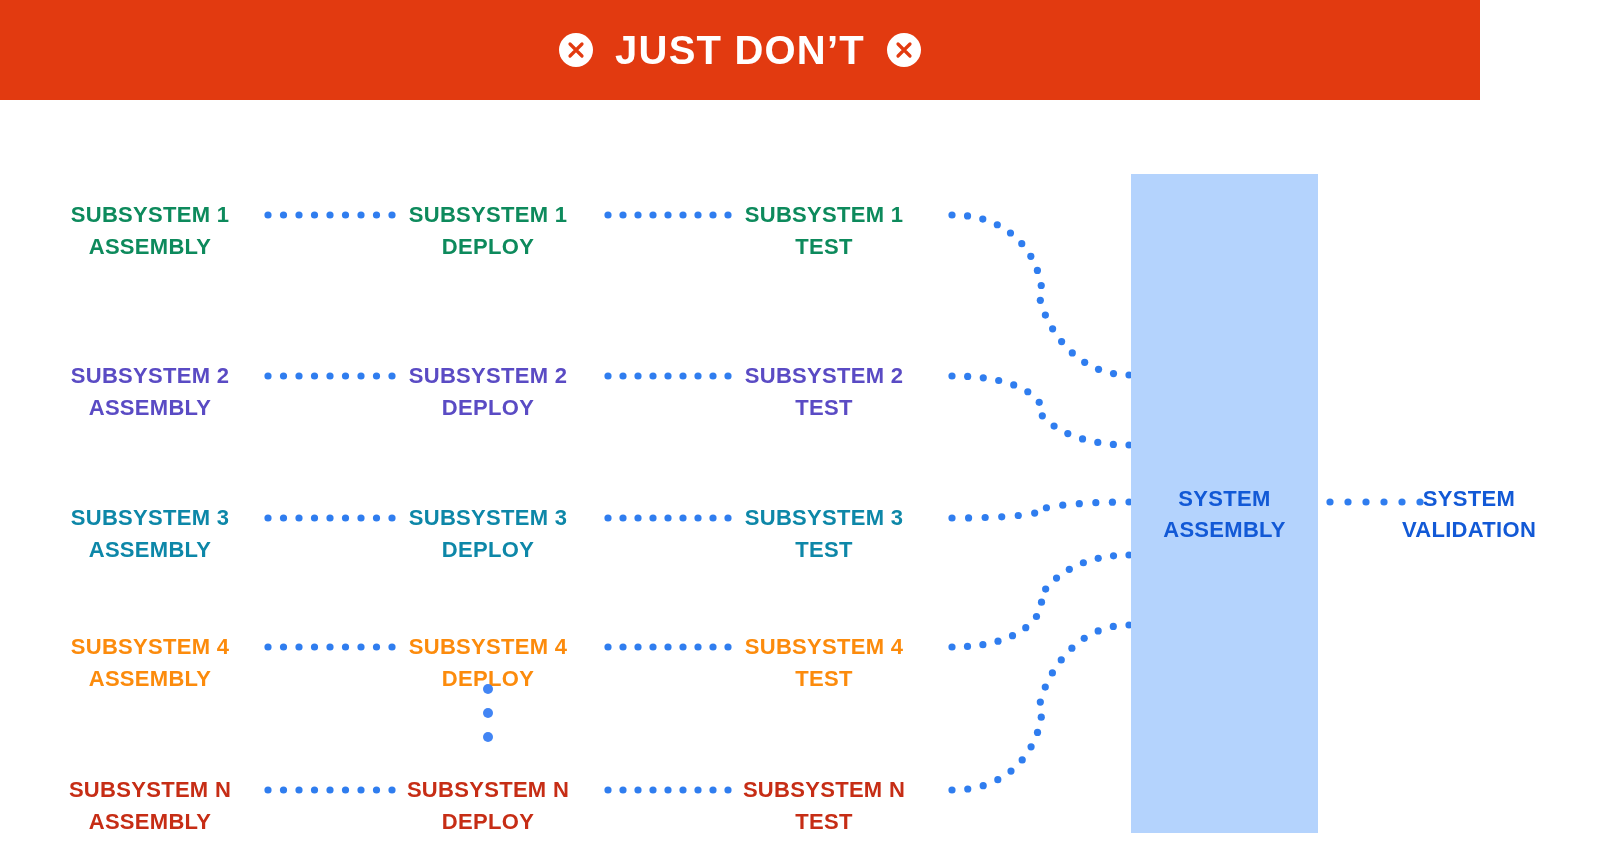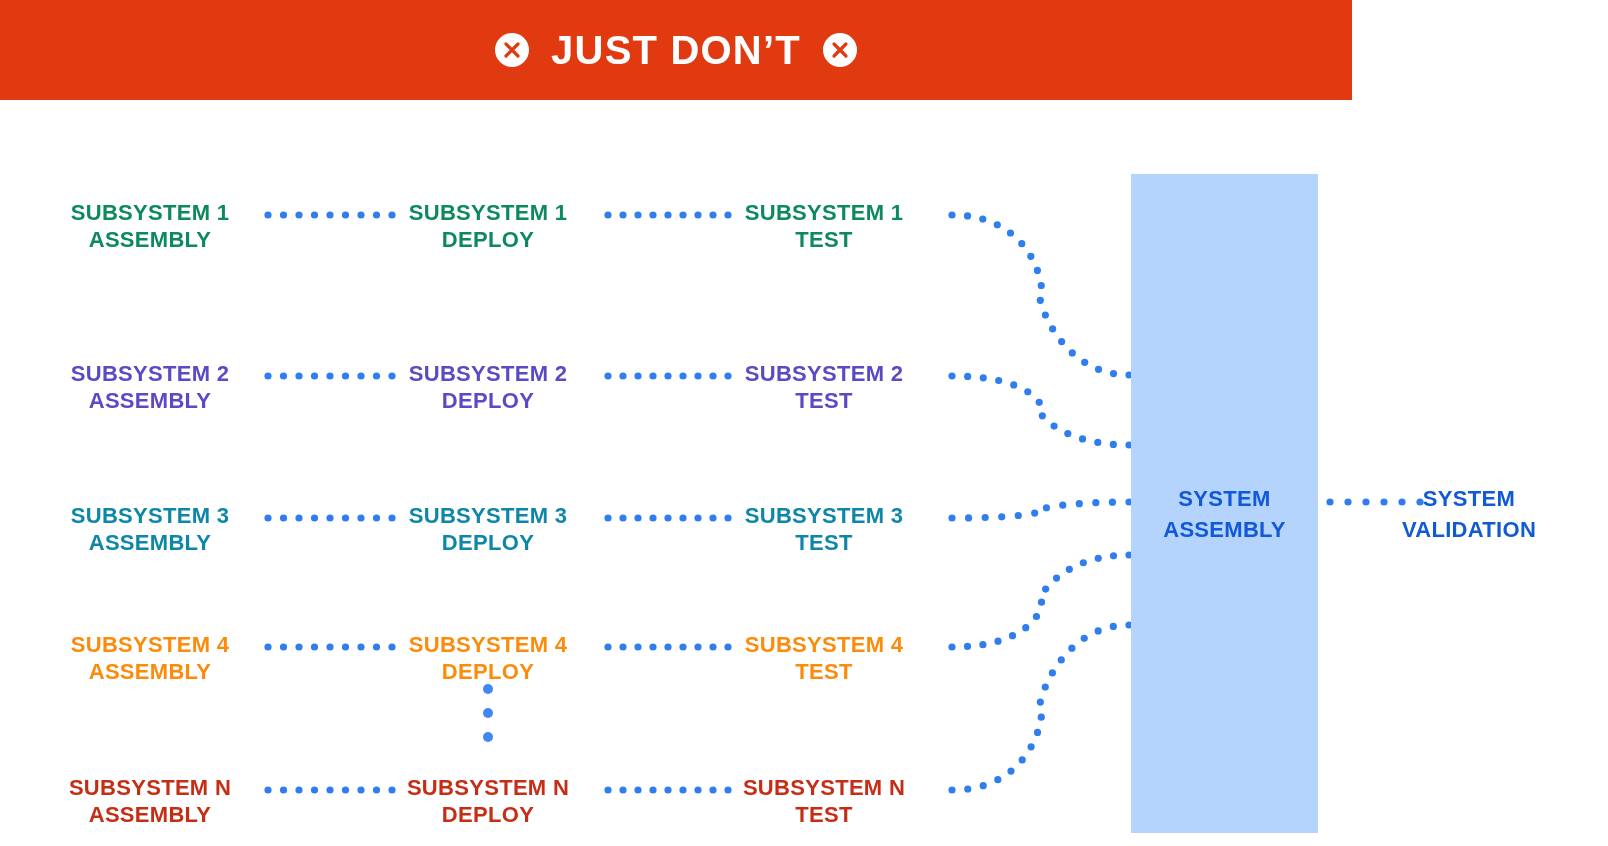--- a/index.html
+++ b/index.html
@@ -19,21 +19,21 @@
     height: 846px;
     background: #ffffff;
     overflow: hidden;
   }
 
   
   #banner {
     position: absolute;
     left: 0;
     top: 0;
-    width: 1352px;
+    width: 1480px;
     height: 100px;
     background: #E23A10;
     display: flex;
     align-items: center;
     justify-content: center;
     gap: 22px;
   }
   #banner .banner-title {
     font-size: 40px;
     font-weight: 700;
@@ -103,21 +103,21 @@
     color: #1259D6;
     white-space: pre-line;
   }
 
   
   .stage {
     position: absolute;
     text-align: center;
     font-size: 22px;
     font-weight: 700;
-    line-height: 27px;
+    line-height: 32px;
     letter-spacing: 0.3px;
     white-space: pre-line;
   }
 
   
   .v-ellipsis {
     position: absolute;
     display: flex;
     flex-direction: column;
     align-items: center;

